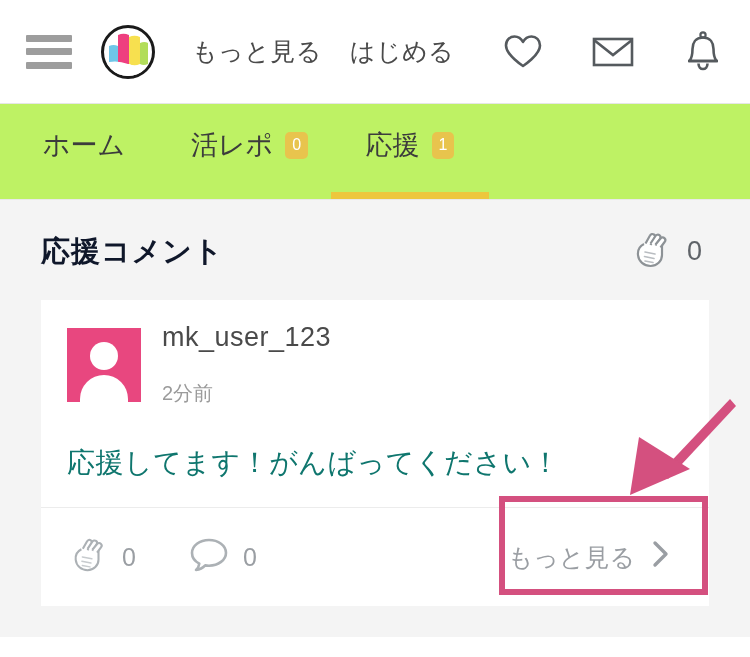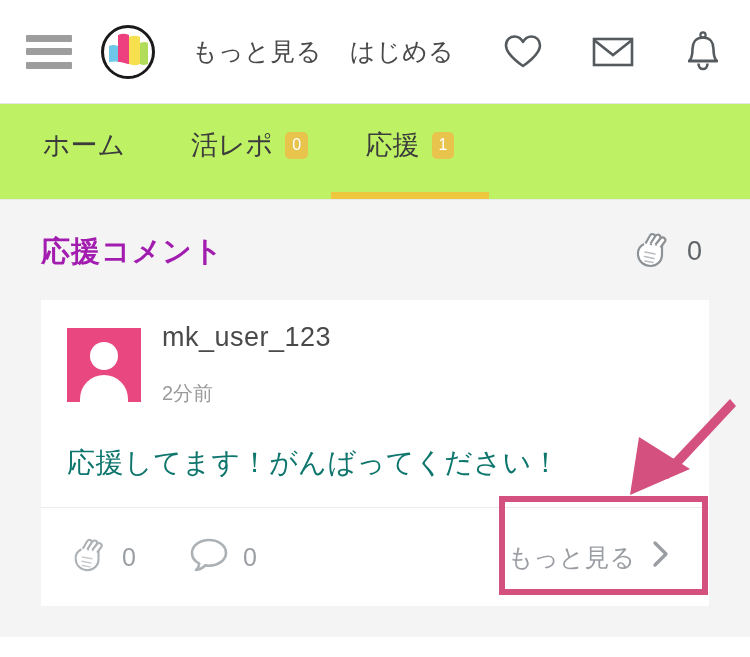--- a/index.html
+++ b/index.html
@@ -149,21 +149,21 @@
   .section-head {
     display: flex;
     align-items: center;
     padding: 30px 48px 0 41px;
     height: 73px;
     box-sizing: border-box;
   }
   .section-title {
     font-size: 29px;
     font-weight: bold;
-    color: #a21caf;
+    color: #0f172a;
     letter-spacing: 1px;
   }
   .clap-count-wrap {
     margin-left: auto;
     display: flex;
     align-items: center;
     gap: 14px;
   }
   .clap-count {
     font-size: 27px;

